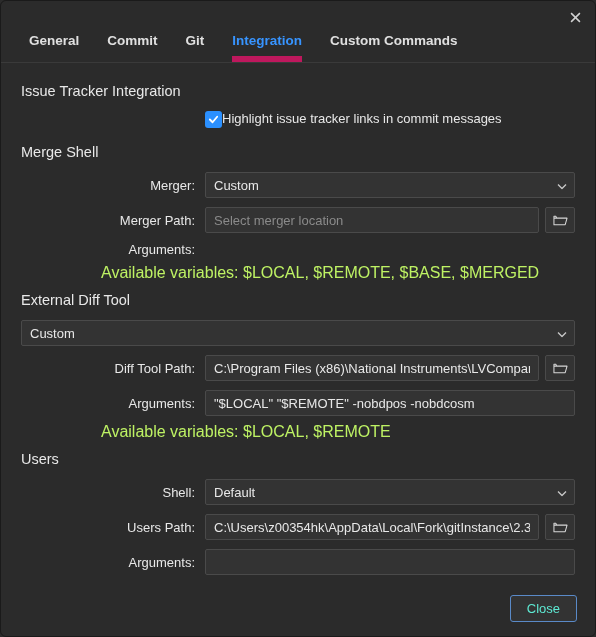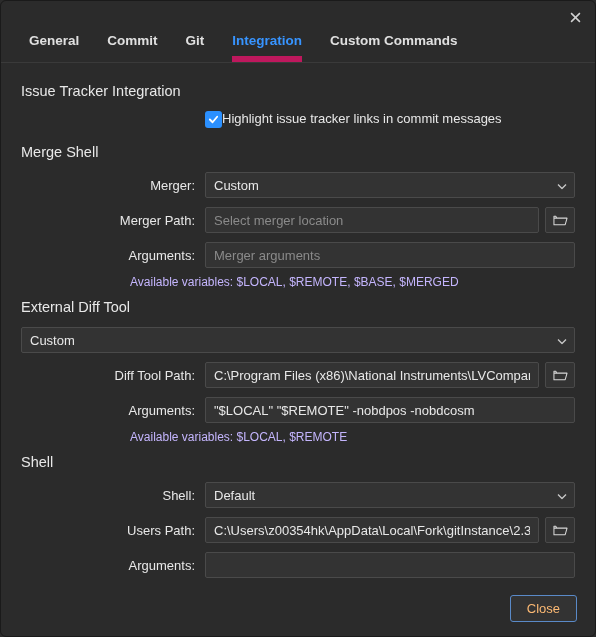--- a/index.html
+++ b/index.html
@@ -108,23 +108,23 @@
     background: #333333;
     border: 1px solid #4a4a4a;
     border-radius: 2px;
     display: flex; align-items: center; justify-content: center;
     color: #d8d8d8;
     cursor: pointer;
     flex-shrink: 0;
   }
   .browse-btn svg { width: 15px; height: 12px; }
   .helper {
-    font-size: 12px;
-    color: #c4b5fd;
-    margin-left: 109px;
+    font-size: 16px;
+    color: #bef264;
+    margin-left: 80px;
     margin-top: -2px;
     margin-bottom: 10px;
   }
   .checkbox-row {
     display: flex;
     align-items: flex-start;
     margin-left: 184px;
     margin-bottom: 16px;
     gap: 0;
   }
@@ -138,21 +138,21 @@
   }
   .checkbox svg { width: 11px; height: 11px; }
   .footer {
     position: absolute;
     bottom: 14px;
     right: 18px;
   }
   .close-btn {
     background: #333333;
     border: 1px solid #5a8ac8;
-    color: #fdba74;
+    color: #5eead4;
     padding: 5px 16px;
     border-radius: 3px;
     font-size: 13px;
     cursor: pointer;
     font-family: inherit;
   }
   .section-gap { margin-top: 9px; }
 </style>
 </head>
 <body>
@@ -208,23 +208,20 @@
       <div class="browse-btn">
         <svg viewBox="0 0 16 12">
             <path d="M1 2 L1 11 L13 11 L15 4 L4 4 L3 2 Z M1 4 L12 4" stroke="currentColor" stroke-width="1.1" fill="none" stroke-linejoin="round"></path>
           </svg>
       </div>
     </div>
   </div>
 
   <div class="row">
     <div class="label">Arguments:</div>
-    <div class="control">
-      <input class="input" placeholder="Merger arguments" style="">
-    </div>
   </div>
   <div class="helper">Available variables: $LOCAL, $REMOTE, $BASE, $MERGED</div>
 
   <div class="section-title section-gap">External Diff Tool</div>
 
   <div class="row">
     <div class="control">
       <div class="select-wrap">
         <select class="select">
           <option>Custom</option>
@@ -249,21 +246,21 @@
   </div>
 
   <div class="row">
     <div class="label">Arguments:</div>
     <div class="control">
       <input class="input filled" value="&quot;$LOCAL&quot; &quot;$REMOTE&quot; -nobdpos -nobdcosm" style="">
     </div>
   </div>
   <div class="helper">Available variables: $LOCAL, $REMOTE</div>
 
-  <div class="section-title section-gap">Shell</div>
+  <div class="section-title section-gap">Users</div>
 
   <div class="row">
     <div class="label">Shell:</div>
     <div class="control">
       <div class="select-wrap">
         <select class="select">
           <option>Default</option>
         </select>
         <span class="chev"><svg width="10" height="6" viewBox="0 0 10 6">
               <path d="M1 1 L5 5 L9 1" stroke="currentColor" stroke-width="1.3" fill="none"></path>

